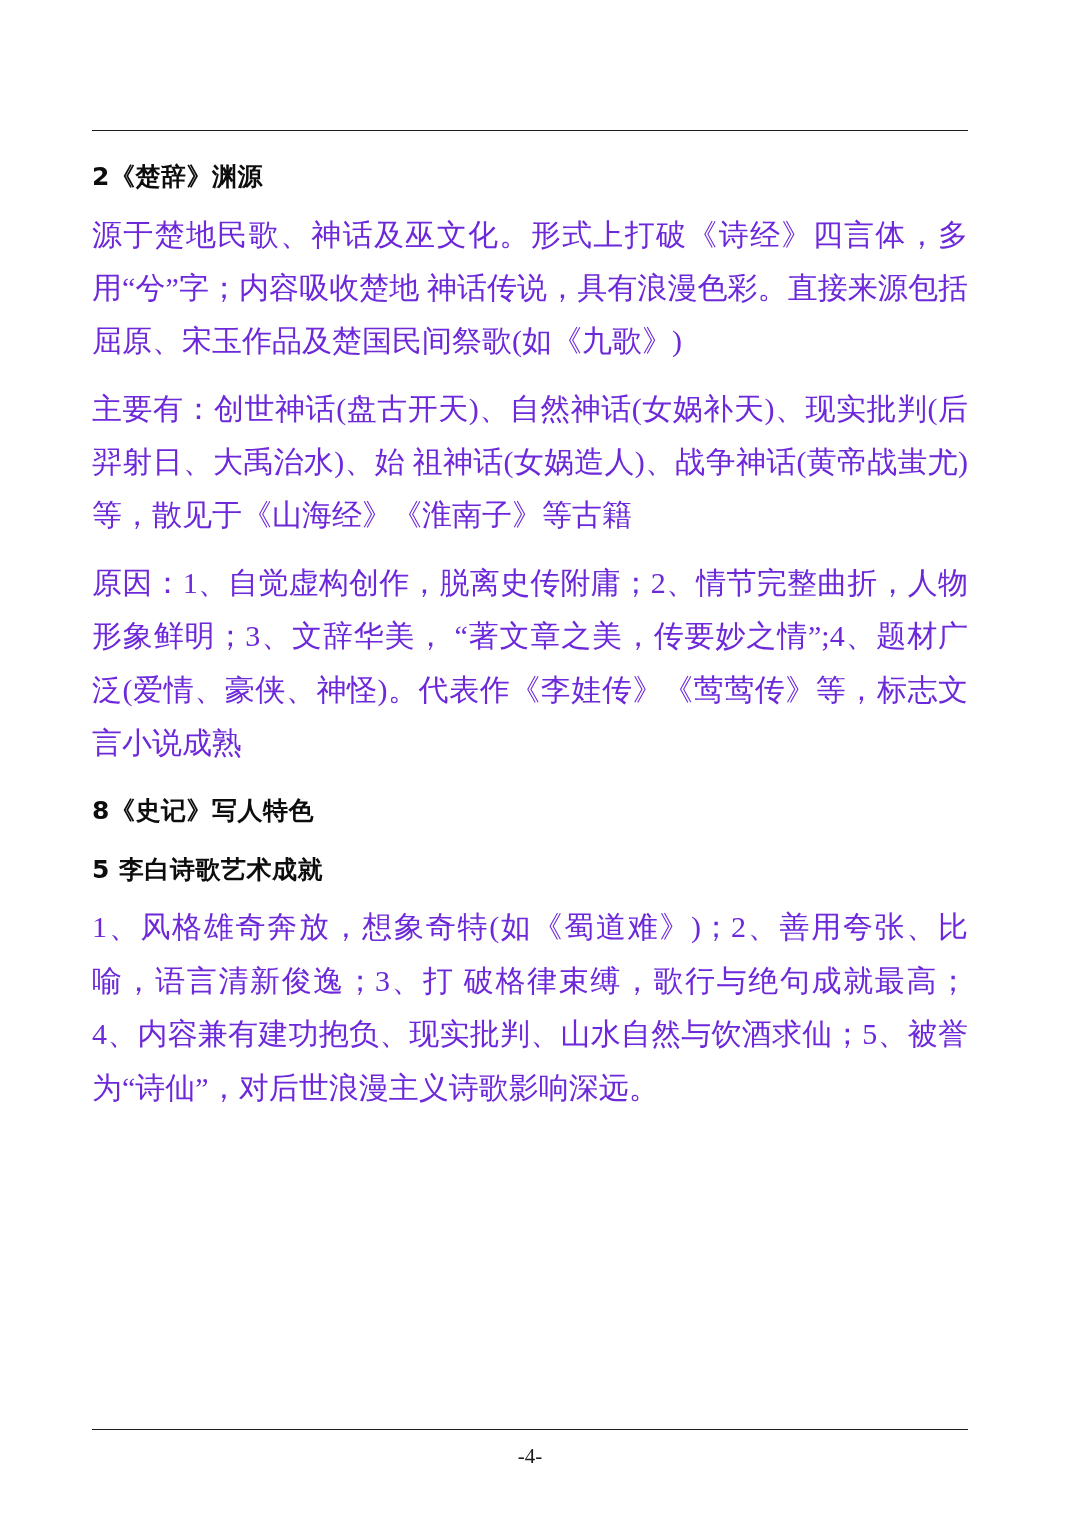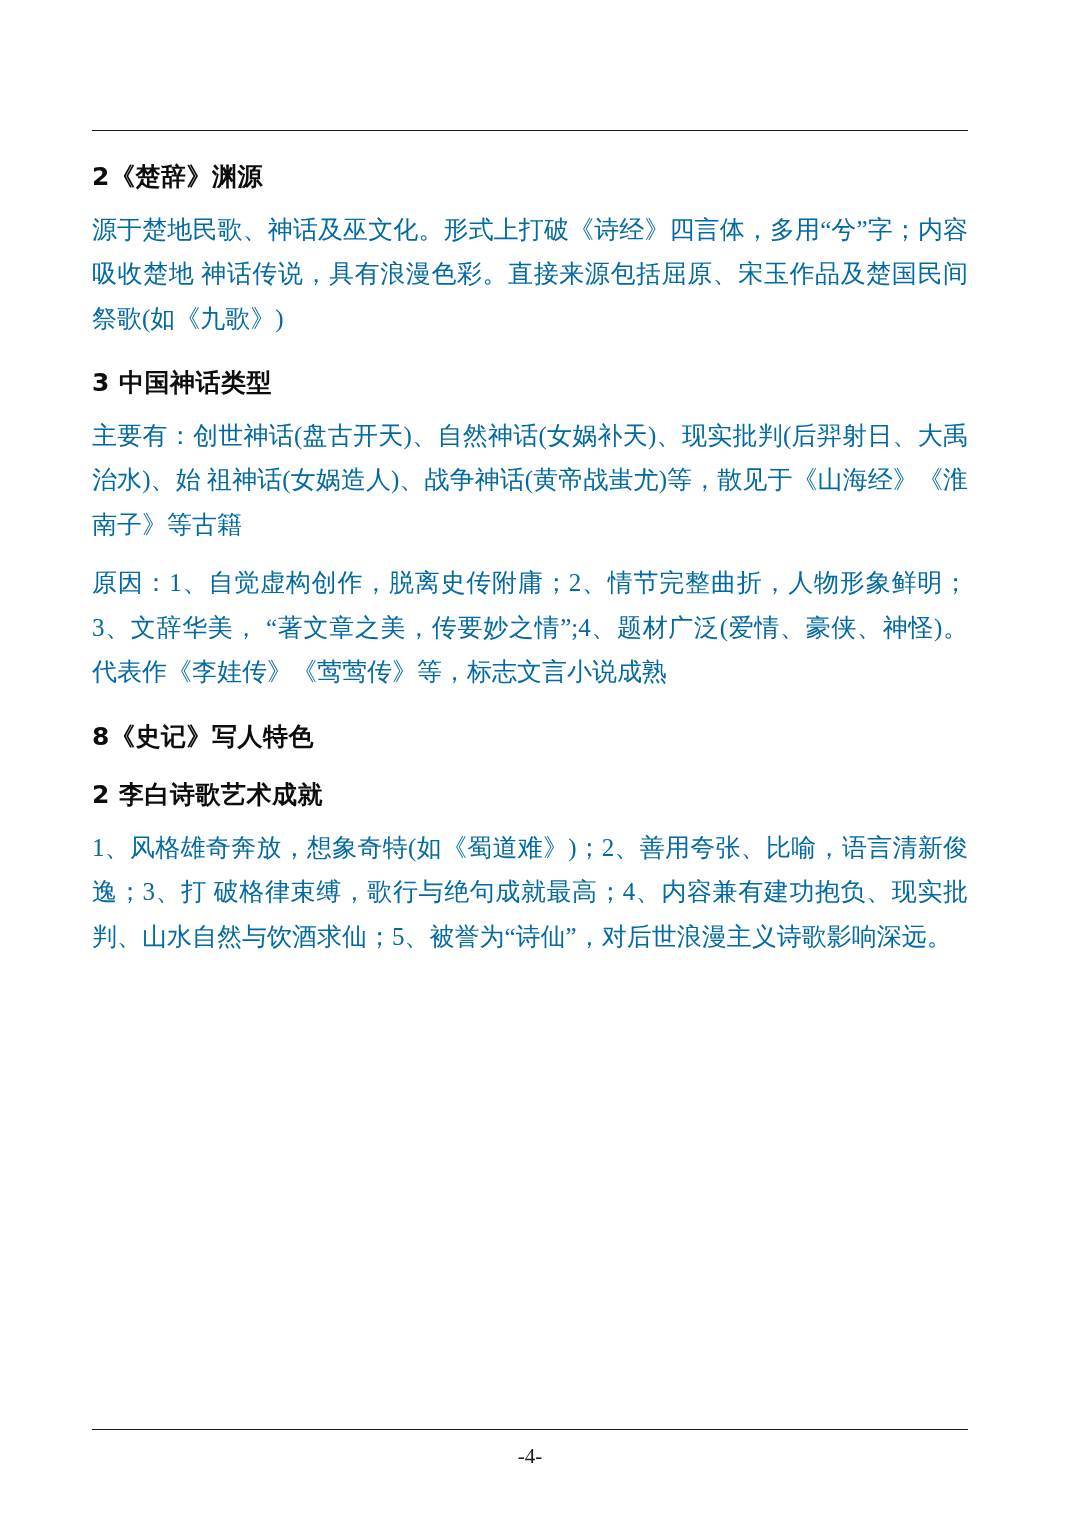--- a/index.html
+++ b/index.html
@@ -40,26 +40,26 @@
     font-size: 25px;
     line-height: 1.3;
     margin: 26px 0 0 0;
     letter-spacing: 0.5px;
     color: #0d0d0d;
   }
   .sec-title:first-child {
     margin-top: 8px;
   }
   .sec-body {
-    font-size: 25px;
+    font-size: 30px;
     line-height: 1.78;
     margin: 14px 0 0 0;
     text-align: justify;
     text-justify: inter-ideograph;
-    color: #0369a1;
+    color: #6d28d9;
   }
   .footer {
     position: absolute;
     left: 92px;
     right: 92px;
     bottom: 58px;
   }
   .footer-rule {
     border: 0;
     border-top: 1px solid #1a1a1a;
@@ -77,28 +77,27 @@
 
 <div class="page">
 
   <hr class="rule rule-top">
 
   <div class="content">
 
     <h2 class="sec-title">2《楚辞》渊源</h2>
     <p class="sec-body">源于楚地民歌、神话及巫文化。形式上打破《诗经》四言体，多用“兮”字；内容吸收楚地 神话传说，具有浪漫色彩。直接来源包括屈原、宋玉作品及楚国民间祭歌(如《九歌》)</p>
 
-    <h2 class="sec-title">3 中国神话类型</h2>
     <p class="sec-body">主要有：创世神话(盘古开天)、自然神话(女娲补天)、现实批判(后羿射日、大禹治水)、始 祖神话(女娲造人)、战争神话(黄帝战蚩尤)等，散见于《山海经》《淮南子》等古籍</p>
 
     <p class="sec-body">原因：1、自觉虚构创作，脱离史传附庸；2、情节完整曲折，人物形象鲜明；3、文辞华美， “著文章之美，传要妙之情”;4、题材广泛(爱情、豪侠、神怪)。代表作《李娃传》《莺莺传》等，标志文言小说成熟</p>
 
     <h2 class="sec-title">8《史记》写人特色</h2>
 
-    <h2 class="sec-title">2 李白诗歌艺术成就</h2>
+    <h2 class="sec-title">5 李白诗歌艺术成就</h2>
     <p class="sec-body">1、风格雄奇奔放，想象奇特(如《蜀道难》)；2、善用夸张、比喻，语言清新俊逸；3、打 破格律束缚，歌行与绝句成就最高；4、内容兼有建功抱负、现实批判、山水自然与饮酒求仙；5、被誉为“诗仙”，对后世浪漫主义诗歌影响深远。</p>
 
   </div>
 
   <div class="footer">
     <hr class="footer-rule">
     <div class="page-num">-4-</div>
   </div>
 
 </div>

